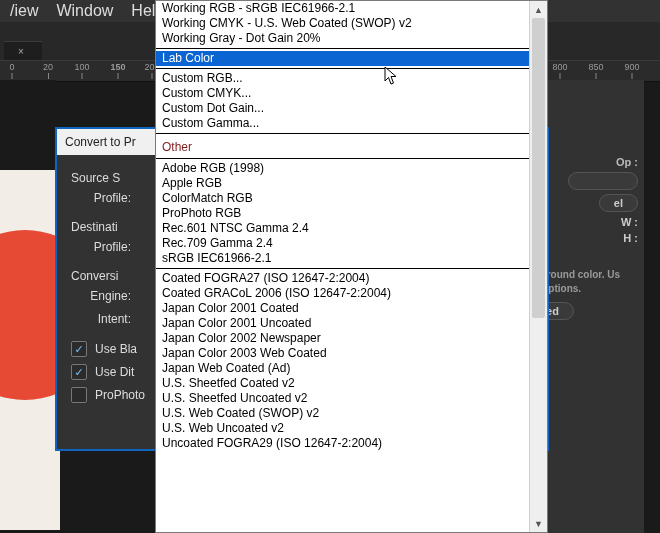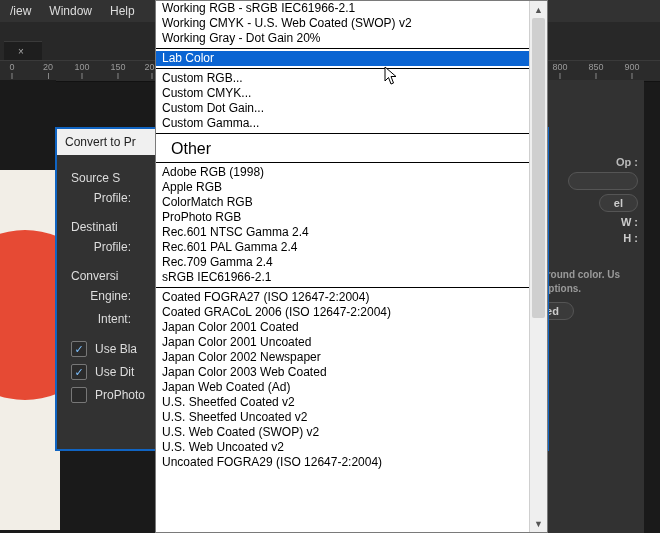--- a/index.html
+++ b/index.html
@@ -20,21 +20,21 @@
   
   .menubar {
     position: absolute; top: 0; left: 0; right: 0;
     height: 22px;
     background: #323232;
     display: flex; align-items: center;
     padding-left: 10px;
     gap: 18px;
     color: #dddddd;
   }
-  .menubar span { font-size: 12px; }
+  .menubar span { font-size: 16px; }
 
   
   .tabstrip {
     position: absolute;
     top: 22px; left: 0; right: 0;
     height: 38px;
     background: #282828;
     display: flex; align-items: flex-end;
   }
   .tab {
@@ -198,23 +198,23 @@
   .combo .item.sel {
     background: #0a64d2;
     color: #ffffff;
   }
   .combo .sep {
     height: 1px;
     background: #000000;
     margin: 2px 0;
   }
   .combo .grouphdr {
-    padding: 4px 6px 2px 15px;
-    color: #000000;
-    font-size: 16px;
+    padding: 4px 6px 2px 6px;
+    color: #7f1d1d;
+    font-size: 12px;
   }
   .combo .scrollbar {
     position: absolute;
     top: 0; right: 0; bottom: 0;
     width: 17px;
     background: #efefef;
     border-left: 1px solid #cfcfcf;
   }
   .combo .scrollbar .arrow {
     height: 17px;
@@ -260,21 +260,21 @@
         <div class="tk"></div>
       </div>
       <div class="ruler-tick" style="left: 48px;">
         <div class="lab">20</div>
         <div class="tk"></div>
       </div>
       <div class="ruler-tick" style="left: 82px;">
         <div class="lab">100</div>
         <div class="tk"></div>
       </div>
-      <div class="ruler-tick" style="left: 118px;">
+      <div class="ruler-tick" style="left: 118px; font-weight: bold;">
         <div class="lab">150</div>
         <div class="tk"></div>
       </div>
       <div class="ruler-tick" style="left: 152px;">
         <div class="lab">200</div>
         <div class="tk"></div>
       </div>
       <div class="ruler-tick" style="left: 560px;">
         <div class="lab">800</div>
         <div class="tk"></div>
@@ -375,21 +375,20 @@
         <div class="item">Custom Dot Gain...</div>
         <div class="item">Custom Gamma...</div>
         <div class="sep"></div>
         <div class="grouphdr">Other</div>
         <div class="sep"></div>
         <div class="item">Adobe RGB (1998)</div>
         <div class="item">Apple RGB</div>
         <div class="item">ColorMatch RGB</div>
         <div class="item">ProPhoto RGB</div>
         <div class="item">Rec.601 NTSC Gamma 2.4</div>
-        <div class="item">Rec.601 PAL Gamma 2.4</div>
         <div class="item">Rec.709 Gamma 2.4</div>
         <div class="item">sRGB IEC61966-2.1</div>
         <div class="sep"></div>
         <div class="item">Coated FOGRA27 (ISO 12647-2:2004)</div>
         <div class="item">Coated GRACoL 2006 (ISO 12647-2:2004)</div>
         <div class="item">Japan Color 2001 Coated</div>
         <div class="item">Japan Color 2001 Uncoated</div>
         <div class="item">Japan Color 2002 Newspaper</div>
         <div class="item">Japan Color 2003 Web Coated</div>
         <div class="item">Japan Web Coated (Ad)</div>

